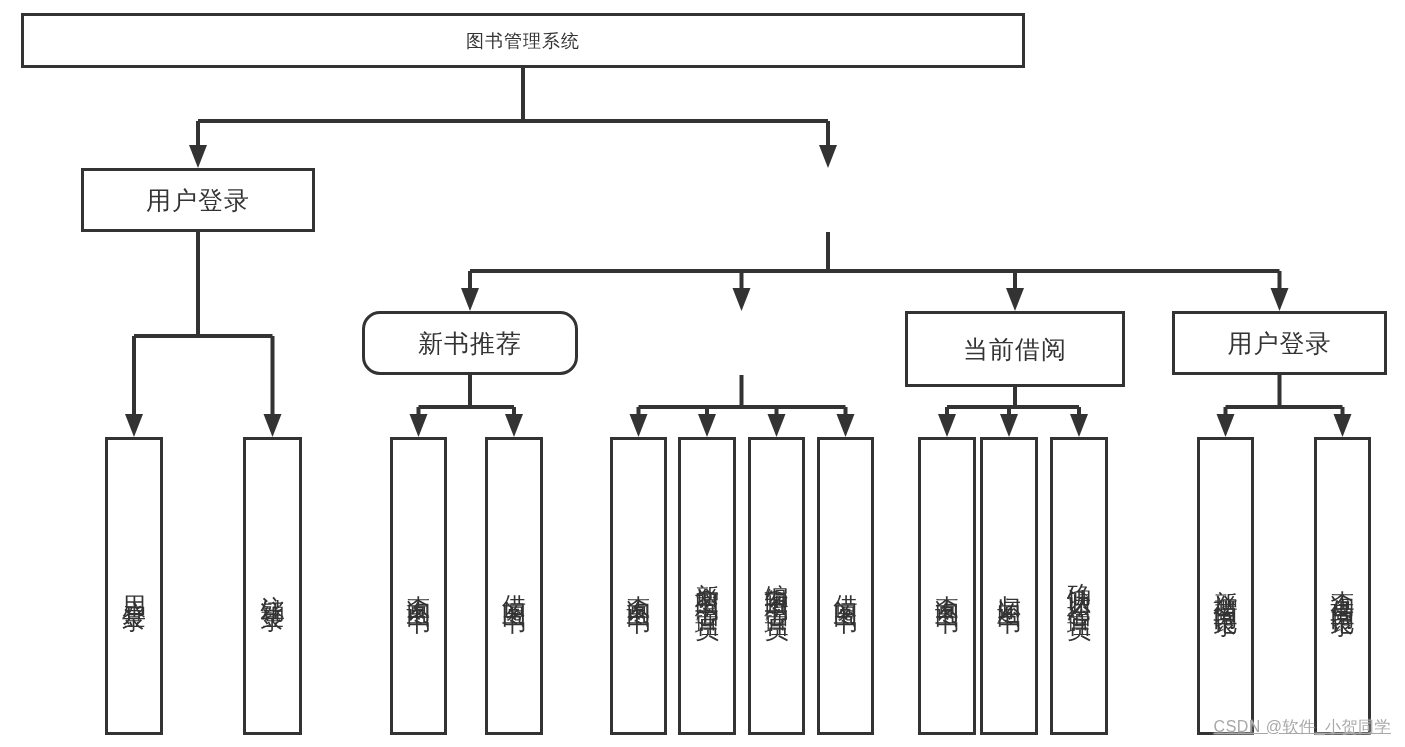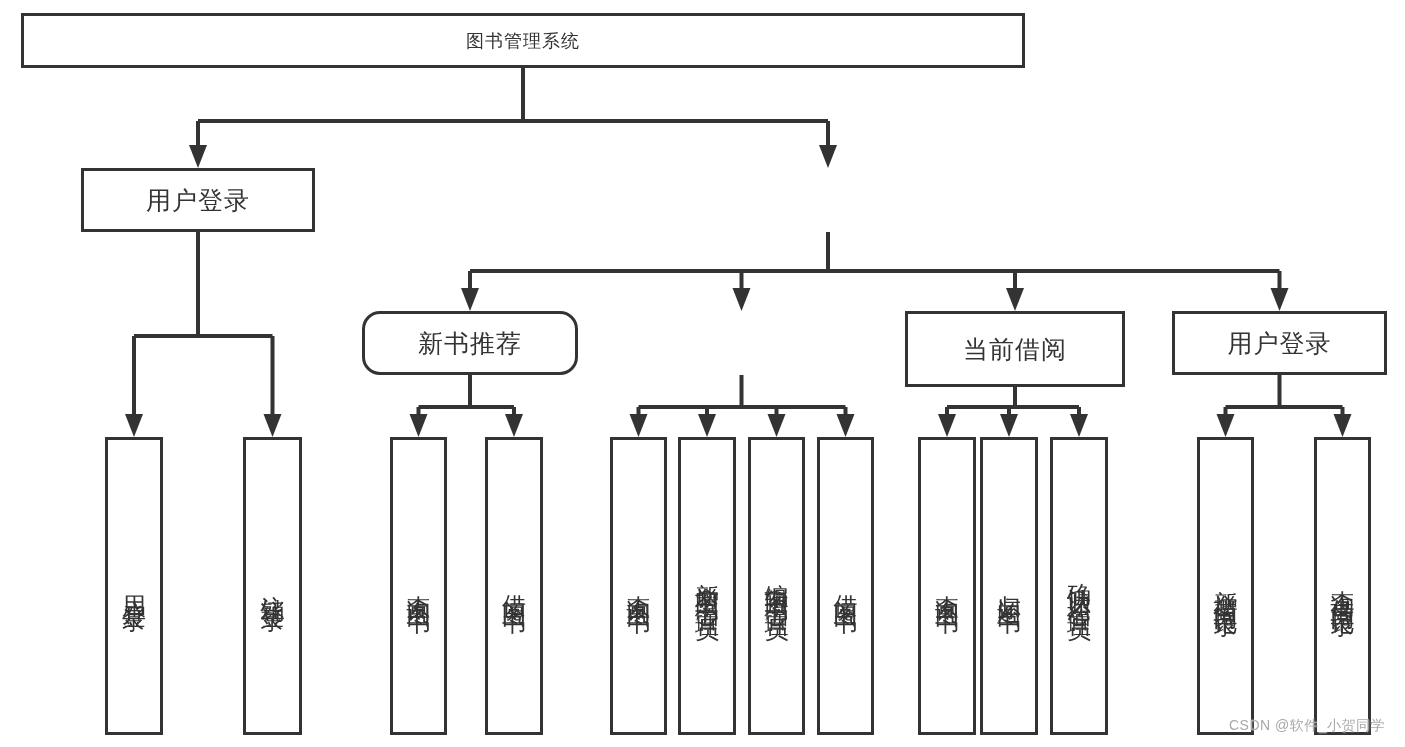--- a/index.html
+++ b/index.html
@@ -29,25 +29,26 @@
     letter-spacing:5px;
     line-height:1;
     white-space:nowrap;
   }
   .v-node{ font-size:24px; }
   #connectors{ position:absolute; left:0; top:0; }
   #connectors path{ stroke:#333333; stroke-width:4; fill:none; }
   #connectors polygon{ fill:#333333; stroke:none; }
   .watermark{
     position:absolute;
-    right:20px; top:717px;
-    font-size:14px;
+    right:14px; top:717px;
+    font-size:16px;
     color:#a8a8a8;
     letter-spacing:0.5px;
     text-shadow:0 0 2px #ffffff;
+    text-decoration:underline;
   }
 </style>
 </head>
 <body>
 
 <div id="stage">
 
   <svg id="connectors" width="1405" height="747" viewBox="0 0 1405 747" aria-hidden="true">
 
     <path d="M523 68 V121 M198 121 H828 M198 121 V147 M828 121 V147"></path>

